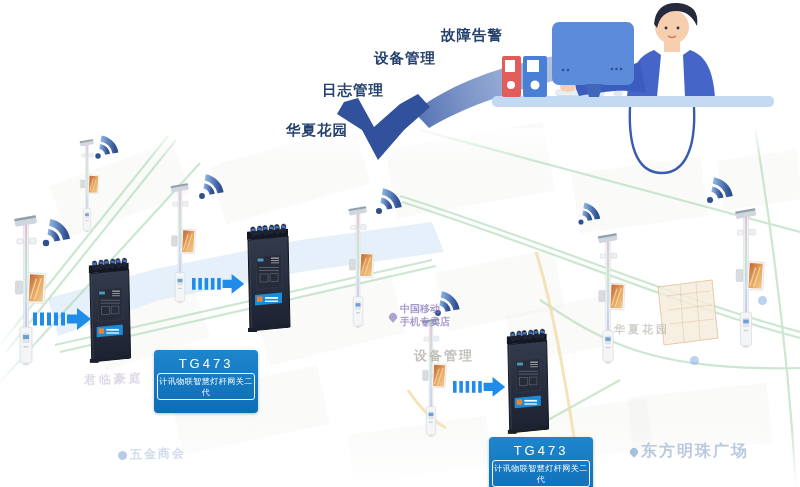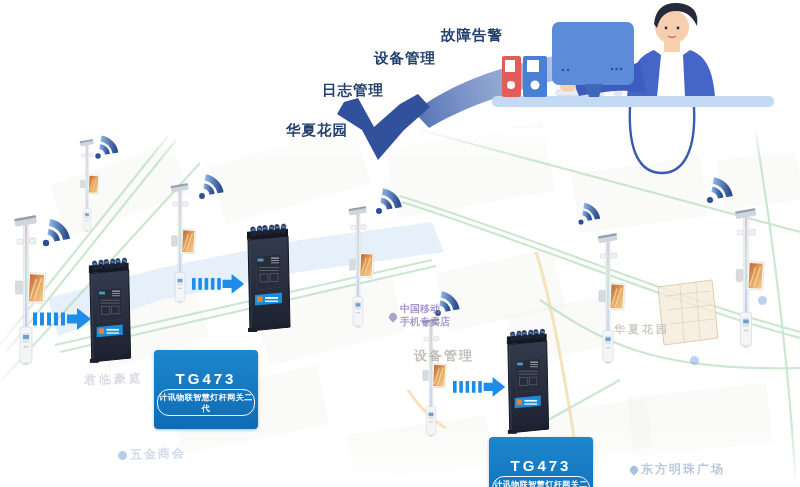--- a/index.html
+++ b/index.html
@@ -9,32 +9,32 @@
   }
   #scene-svg{position:absolute;left:0;top:0;z-index:1;}
   .txt{position:absolute;z-index:3;white-space:nowrap;}
   .arrow-lbl{font-weight:bold;font-size:14.5px;color:#24406f;letter-spacing:1px;}
   .badge{
     position:absolute;z-index:3;width:104px;border-radius:4px;
     background:linear-gradient(180deg,#1d86cd,#0f6cb4);
     box-shadow:0 1px 3px rgba(20,70,120,.35);
     color:#ffffff;text-align:center;
   }
-  .badge-model{font-size:15px;font-weight:bold;letter-spacing:3px;padding-top:20px;}
+  .badge-model{font-size:13px;font-weight:normal;letter-spacing:3px;padding-top:6px;}
   .badge-name{
-    margin:2px 3px 13px 3px;border:1px solid rgba(255,255,255,.95);border-radius:12px;
-    font-size:8px;font-weight:bold;letter-spacing:.5px;padding:1.5px 0;
+    margin:2px 3px 13px 3px;border:1px solid rgba(255,255,255,.95);border-radius:3px;
+    font-size:8px;font-weight:normal;letter-spacing:.5px;padding:1.5px 0;
   }
   .map-lbl{font-weight:bold;display:flex;align-items:center;gap:3px;}
   .pin{width:8px;height:8px;border-radius:50% 50% 50% 0;transform:rotate(-45deg);display:inline-block;}
   .dot-ic{width:9px;height:9px;border-radius:50%;display:inline-block;}
   .store{left:389px;top:304px;color:#8f7fc0;opacity:.8;font-size:10px;line-height:12.5px;font-weight:bold;font-family:Liberation Mono, monospace;}
   .ganglong{left:414px;top:347px;font-size:13px;color:#b5b1aa;opacity:.8;letter-spacing:2px;}
   .huaxia{left:614px;top:322px;font-size:11px;color:#c2beb6;opacity:.75;letter-spacing:3px;text-align:center;}
-  .dongfang{left:630px;top:461px;font-size:12px;color:#a9bdd6;opacity:.8;letter-spacing:2px;}
+  .dongfang{left:630px;top:441px;font-size:16px;color:#a9bdd6;opacity:.8;letter-spacing:2px;}
   .junlin{left:84px;top:371px;font-size:12px;color:#cac3d4;opacity:.6;letter-spacing:3px;transform:rotate(-2deg);}
   .wujin{left:118px;top:446px;font-size:12px;color:#b9c9e2;opacity:.65;letter-spacing:2px;transform:rotate(-2deg);}
 </style>
 </head>
 <body>
 
 <div id="stage">
 
 <svg id="scene-svg" width="800" height="487" viewBox="0 0 800 487">
   <defs>

